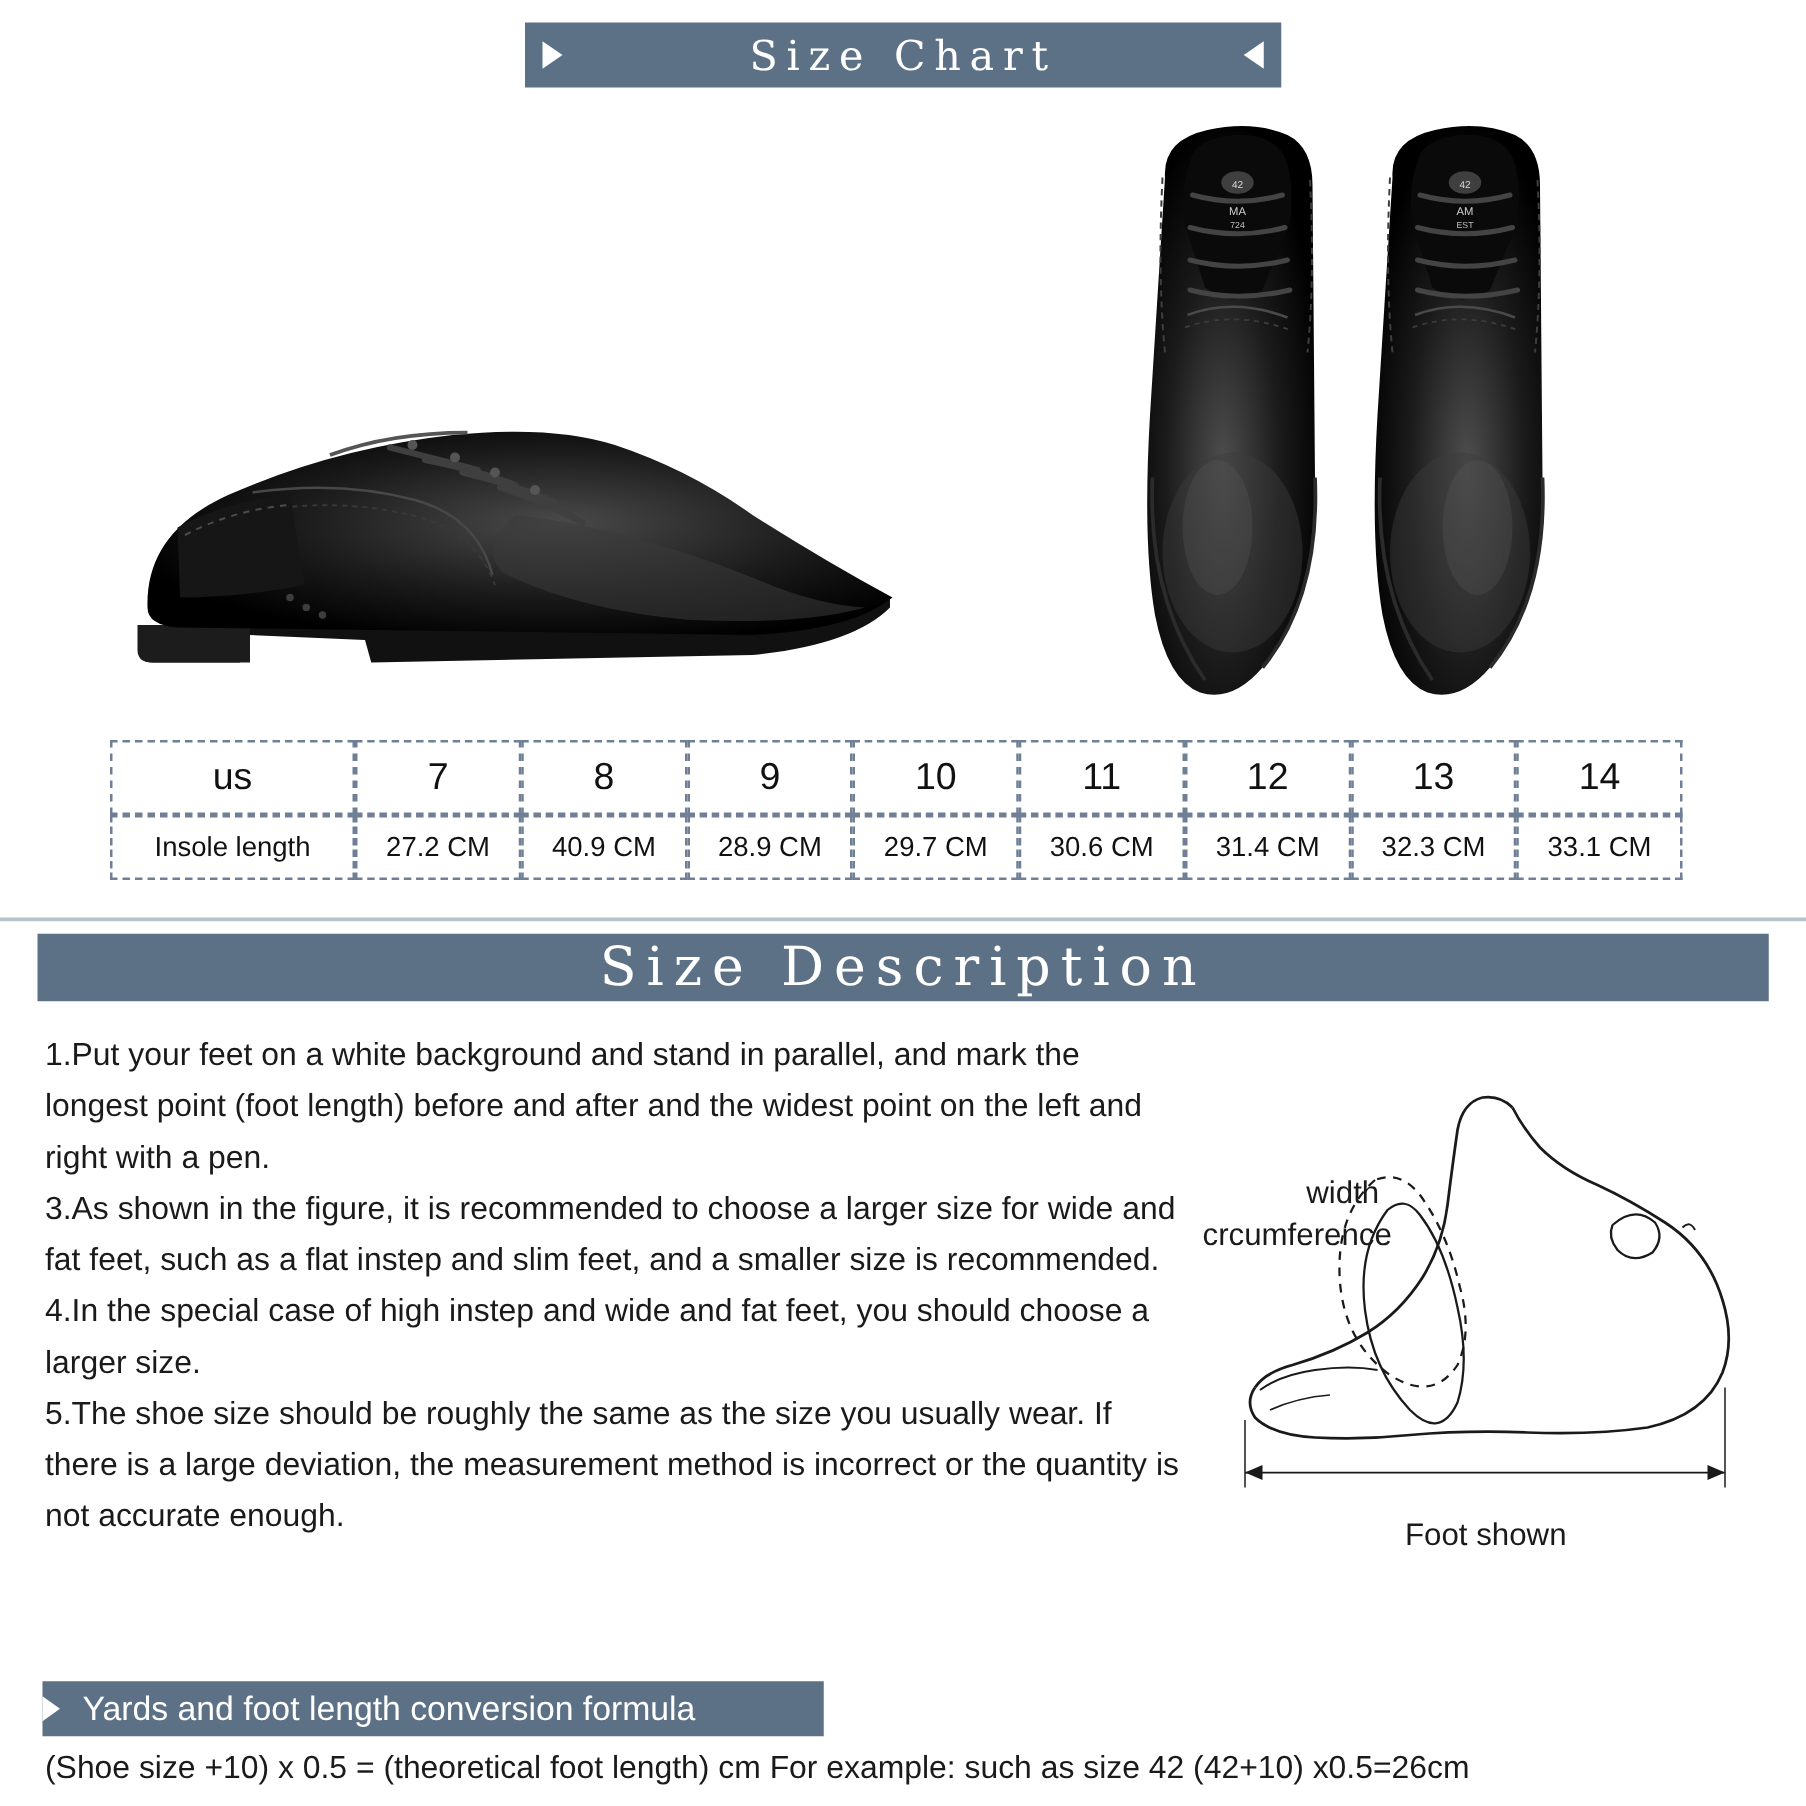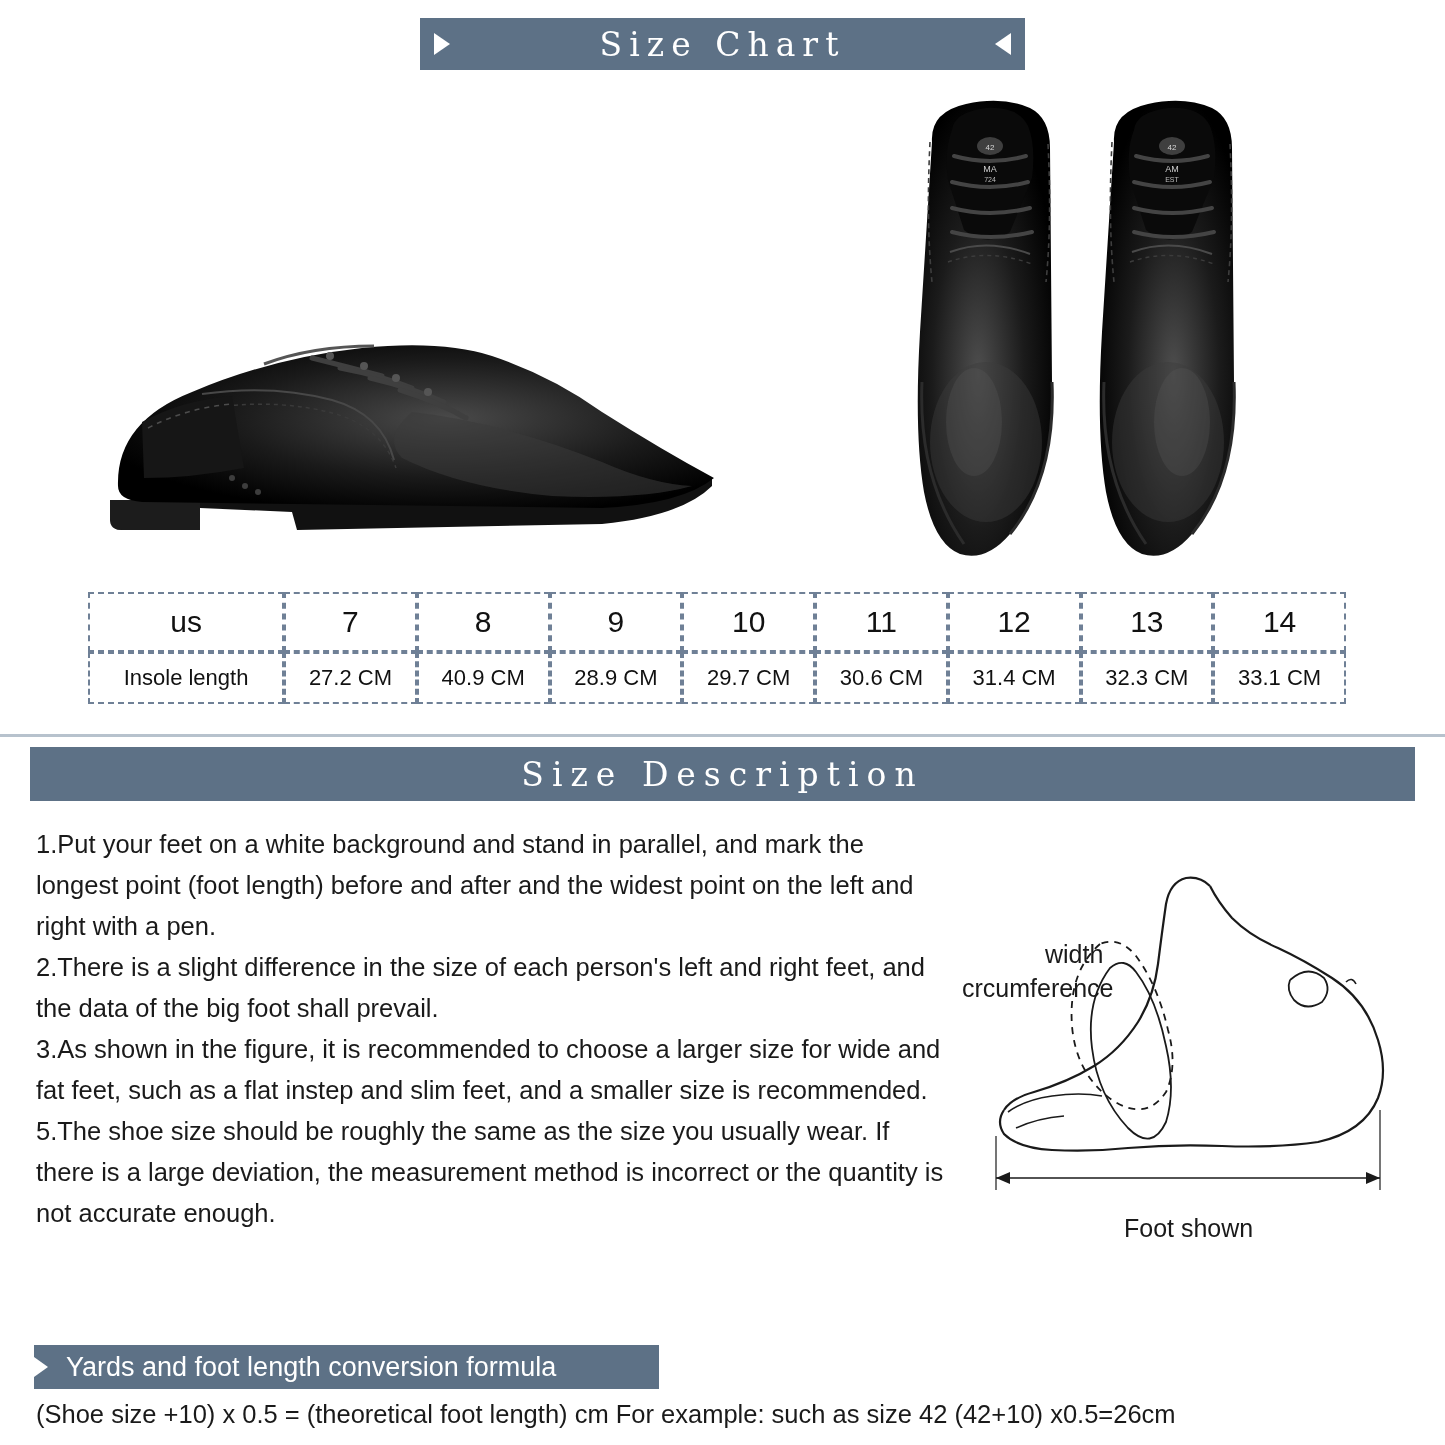--- a/index.html
+++ b/index.html
@@ -132,21 +132,21 @@
     top: 747px;
     width: 1385px;
     height: 54px;
     background: #5d7186;
     display: flex;
     align-items: center;
     justify-content: center;
   }
   .banner2-title {
     color: #ffffff;
-    font-size: 33px;
+    font-size: 43px;
     letter-spacing: 8px;
     font-family: "DejaVu Serif", serif;
     white-space: nowrap;
   }
 
   
   .desc {
     position: absolute;
     left: 36px;
     top: 824px;
@@ -377,22 +377,22 @@
 </table>
 
 <div class="divider"></div>
 
 <div class="banner2">
   <span class="banner2-title">Size Description</span>
 </div>
 
 <div class="desc">
   <p>1.Put your feet on a white background and stand in parallel, and mark the longest point (foot length) before and after and the widest point on the left and right with a pen.</p>
-  <p>2.There is a slight difference in the size of each person's left and right feet, and the data of the big foot shall prevail.</p>
   <p>3.As shown in the figure, it is recommended to choose a larger size for wide and fat feet, such as a flat instep and slim feet, and a smaller size is recommended.</p>
+  <p>4.In the special case of high instep and wide and fat feet, you should choose a larger size.</p>
   <p>5.The shoe size should be roughly the same as the size you usually wear. If there is a large deviation, the measurement method is incorrect or the quantity is not accurate enough.</p>
 </div>
 
 <svg class="foot-diagram" viewBox="0 0 460 400">
 
   <path d="M44,250 Q36,262 44,274 Q58,288 92,290 Q130,292 168,288 Q214,284 262,286 Q316,288 358,282 Q404,272 418,238 Q428,212 418,180 Q406,140 372,118 Q344,100 318,88 Q290,76 272,58 Q258,42 250,26" fill="none" stroke="#1a1a1a" stroke-width="2.2"></path>
   <path d="M250,26 Q240,16 226,18 Q210,22 206,44 Q202,72 198,104 Q194,136 178,162 Q160,190 134,206 Q108,222 74,232 Q52,238 44,250" fill="none" stroke="#1a1a1a" stroke-width="2.2"></path>
 
   <path d="M48,252 Q64,240 92,236 Q120,232 142,236" fill="none" stroke="#1a1a1a" stroke-width="1.6"></path>
   <path d="M56,268 Q78,258 104,256" fill="none" stroke="#1a1a1a" stroke-width="1.4"></path>

